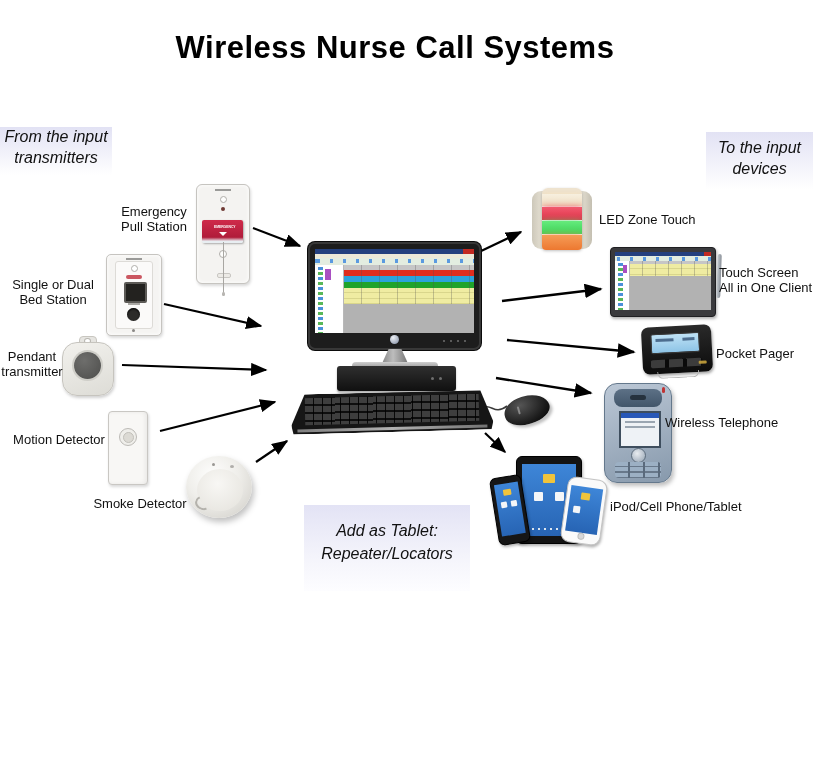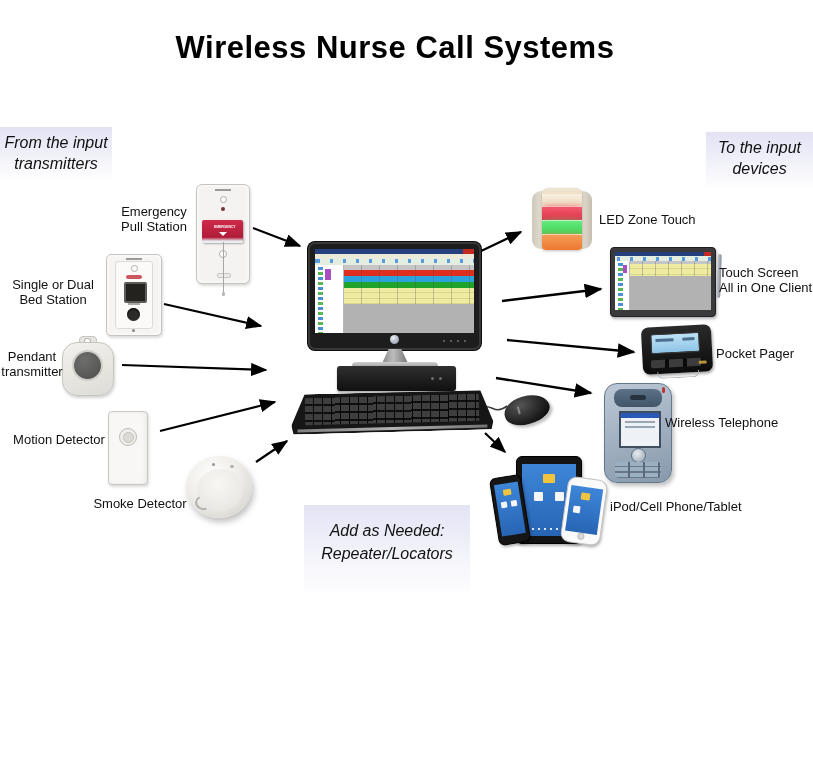--- a/index.html
+++ b/index.html
@@ -6,21 +6,21 @@
   #canvas{position:relative;width:813px;height:757px;background:#fff;overflow:hidden;
           font-family:"Liberation Sans",sans-serif;color:#111;}
   .abs{position:absolute;}
   
   #title{position:absolute;left:0;top:30px;width:790px;text-align:center;
          font-size:31px;font-weight:bold;color:#000;letter-spacing:.5px;}
   #footer{position:absolute;left:0;top:651px;width:790px;text-align:center;
          font-size:27px;font-weight:bold;font-style:italic;color:#000;}
   .side-head{position:absolute;font-style:italic;font-size:16px;line-height:1.3;text-align:center;
          background:linear-gradient(180deg,#e2e2f4 0%,#f2f2fa 55%,#ffffff 100%);}
-  #in-head{left:0;top:127px;width:112px;height:48px;padding-top:6px;}
+  #in-head{left:0;top:127px;width:112px;height:48px;padding-top:0;}
   #out-head{left:706px;top:132px;width:107px;height:52px;padding-top:6px;}
   #add-box{position:absolute;left:304px;top:505px;width:166px;height:86px;
          background:linear-gradient(180deg,#e3e3f5 0%,#f4f4fb 60%,#fdfdff 100%);
          font-style:italic;font-size:16px;line-height:1.45;text-align:center;padding-top:14px;box-sizing:border-box;}
   .lbl{position:absolute;font-size:13px;line-height:1.18;color:#111;}
   .ctr{text-align:center;}
   #lbl-eps{left:118px;top:204px;width:72px;}
   #lbl-bed{left:2px;top:277px;width:102px;}
   #lbl-pendant{left:0;top:349px;width:64px;}
   #lbl-motion{left:8px;top:432px;width:102px;}
@@ -426,18 +426,18 @@
         <i class="tile t1"></i>
       </div>
       <div class="home"></div>
     </div>
   </div>
   <div id="lbl-ipod" class="lbl">
     <span style="display:block">iPod/Cell Phone/Tablet</span>
   </div>
 
   <div id="add-box">
-    <span style="display:block">Add as Needed:</span>
+    <span style="display:block">Add as Tablet:</span>
     <span style="display:block">Repeater/Locators</span>
   </div>
 
 
 </div>
 
 </body></html>

